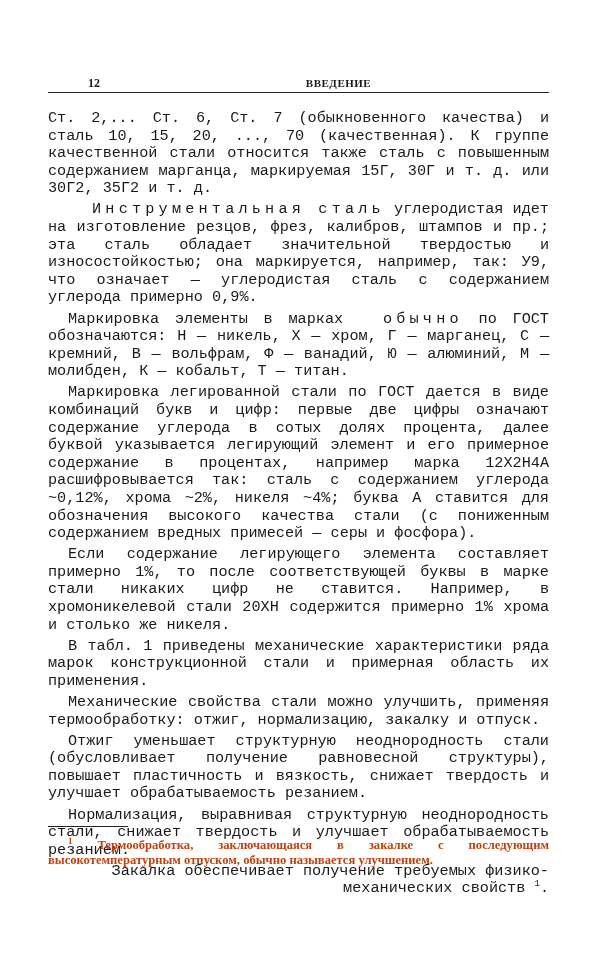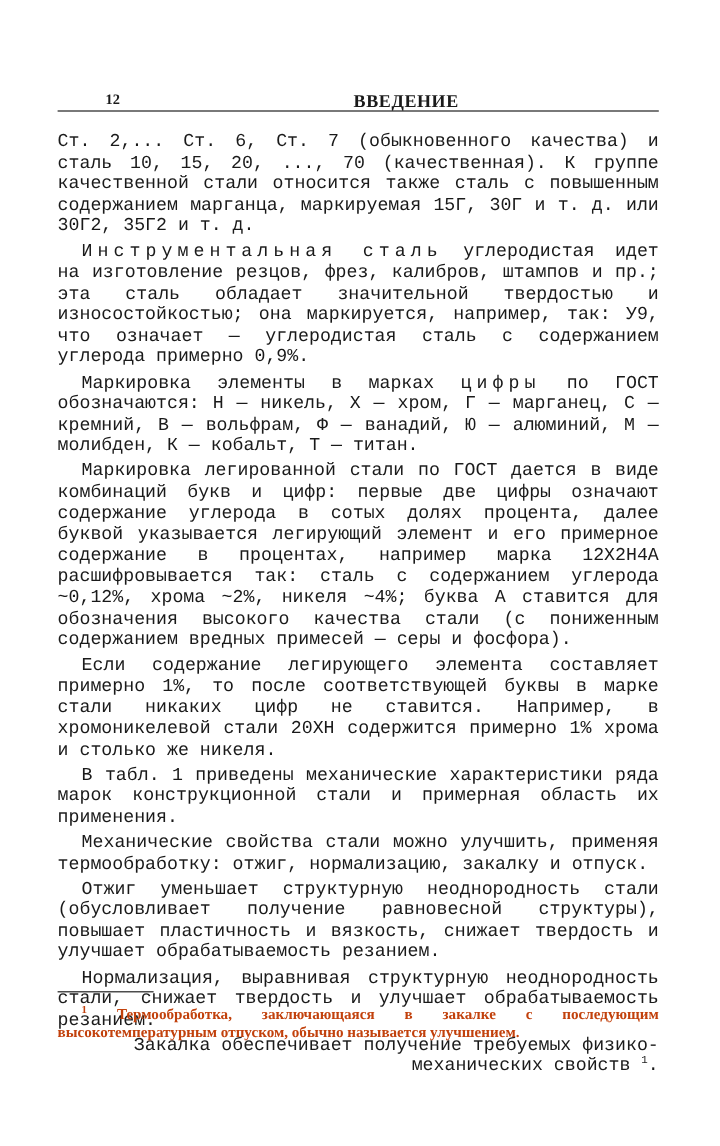--- a/index.html
+++ b/index.html
@@ -1,47 +1,47 @@
 <!DOCTYPE html>
 <html><head>
 <meta charset="utf-8">
 <style>
   html, body { margin: 0; padding: 0; background: #ffffff; }
   body { width: 600px; height: 955px; position: relative; overflow: hidden; color: #1a1a1a; }
   .page { position: absolute; left: 48px; top: 0; width: 501px; }
   .running-head { position: absolute; top: 76px; left: 0; width: 501px; height: 16px;
     font-family: "Liberation Serif", serif; font-size: 12px; font-weight: bold; margin-left: 40px; }
   .running-head .pnum { position: absolute; left: 0; top: 0; }
-  .running-head .title { position: absolute; left: 0; width: 100%; text-align: center; letter-spacing: 0.5px; font-size: 15px; top: 1px; }
+  .running-head .title { position: absolute; left: 0; width: 100%; text-align: center; letter-spacing: 0.5px; font-size: 11px; top: 1px; }
   .head-rule { position: absolute; top: 92px; left: 0; width: 501px; height: 0; border-top: 1.5px solid #222; }
   .body-text { position: absolute; top: 110px; left: 0; width: 501px;
     font-family: Liberation Mono, monospace; font-size: 15.2px; line-height: 17.6px; text-align: justify; }
   .body-text p { margin: 0 0 3.5px 0; text-indent: 0; hyphens: manual; }
   .body-text p.ind { text-indent: 20px; }
-  .sp { letter-spacing: 4.2px; }
+  .sp { letter-spacing: 4.2px; margin-left: 24px; }
   sup { font-size: 9px; line-height: 0; vertical-align: super; }
   .fn-rule { position: absolute; top: 826px; left: 0; width: 80px; border-top: 1.2px solid #222; }
   .footnote { position: absolute; top: 838px; left: 0; width: 501px;
     font-family: "Liberation Serif", serif; font-size: 12.6px; line-height: 15px; text-align: justify; font-weight: bold; color: #c2410c; }
   .footnote p { margin: 0; text-indent: 20px; }
 </style>
 </head>
 <body>
 
 <div class="page">
   <div class="running-head">
     <span class="pnum">12</span>
     <span class="title">ВВЕДЕНИЕ</span>
   </div>
   <div class="head-rule"></div>
 
   <div class="body-text">
     <p><span>Ст. 2,... Ст. 6, Ст. 7 (обыкновенного качества) и сталь 10, 15, 20, ..., 70 (качественная). К группе качественной стали относится также сталь с повышенным содержанием марганца, маркируемая 15Г, 30Г и т. д. или 30Г2, 35Г2 и т. д.</span></p>
     <p class="ind"><span class="sp">Инструментальная сталь</span><span> углеродистая идет на изготовление резцов, фрез, калибров, штампов и пр.; эта сталь обладает значительной твердостью и износостойкостью; она маркируется, например, так: У9, что означает — углеродистая сталь с содержанием углерода примерно 0,9%.</span></p>
-    <p class="ind"><span>Маркировка элементы в марках </span><span class="sp">цифры</span><span> по ГОСТ обозначаются: Н — никель, Х — хром, Г — марганец, С — кремний, В — вольфрам, Ф — ванадий, Ю — алюминий, М — молибден, К — кобальт, Т — титан.</span></p>
+    <p class="ind"><span>Маркировка элементы в марках </span><span class="sp">обычно</span><span> по ГОСТ обозначаются: Н — никель, Х — хром, Г — марганец, С — кремний, В — вольфрам, Ф — ванадий, Ю — алюминий, М — молибден, К — кобальт, Т — титан.</span></p>
     <p class="ind"><span>Маркировка легированной стали по ГОСТ дается в виде комбинаций букв и цифр: первые две цифры означают содержание углерода в сотых долях процента, далее буквой указывается легирующий элемент и его примерное содержание в процентах, например марка 12Х2Н4А расшифровывается так: сталь с содержанием углерода ~0,12%, хрома ~2%, никеля ~4%; буква А ставится для обозначения высокого качества стали (с пониженным содержанием вредных примесей — серы и фосфора).</span></p>
     <p class="ind"><span>Если содержание легирующего элемента составляет примерно 1%, то после соответствующей буквы в марке стали никаких цифр не ставится. Например, в хромоникелевой стали 20ХН содержится примерно 1% хрома и столько же никеля.</span></p>
     <p class="ind"><span>В табл. 1 приведены механические характеристики ряда марок конструкционной стали и примерная область их применения.</span></p>
     <p class="ind"><span>Механические свойства стали можно улучшить, применяя термообработку: отжиг, нормализацию, закалку и отпуск.</span></p>
     <p class="ind"><span>Отжиг уменьшает структурную неоднородность стали (обусловливает получение равновесной структуры), повышает пластичность и вязкость, снижает твердость и улучшает обрабатываемость резанием.</span></p>
     <p class="ind"><span>Нормализация, выравнивая структурную неоднородность стали, снижает твердость и улучшает обрабатываемость резанием.</span></p>
     <p class="ind" style="text-align:right"><span>Закалка обеспечивает получение требуемых физико-механических свойств</span> <sup>1</sup><span>.</span></p>
   </div>
 
   <div class="fn-rule"></div>

